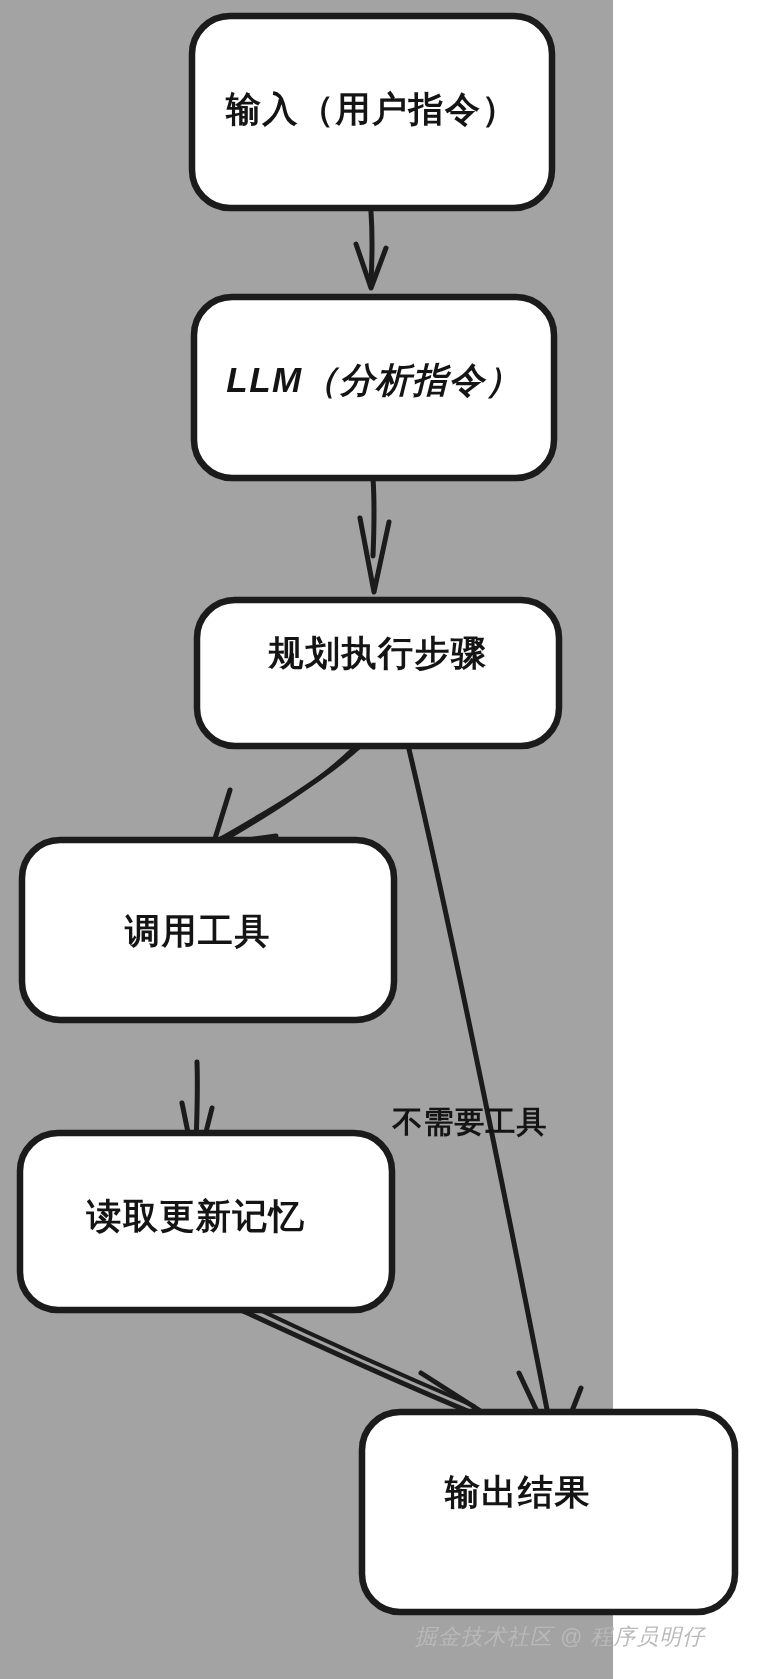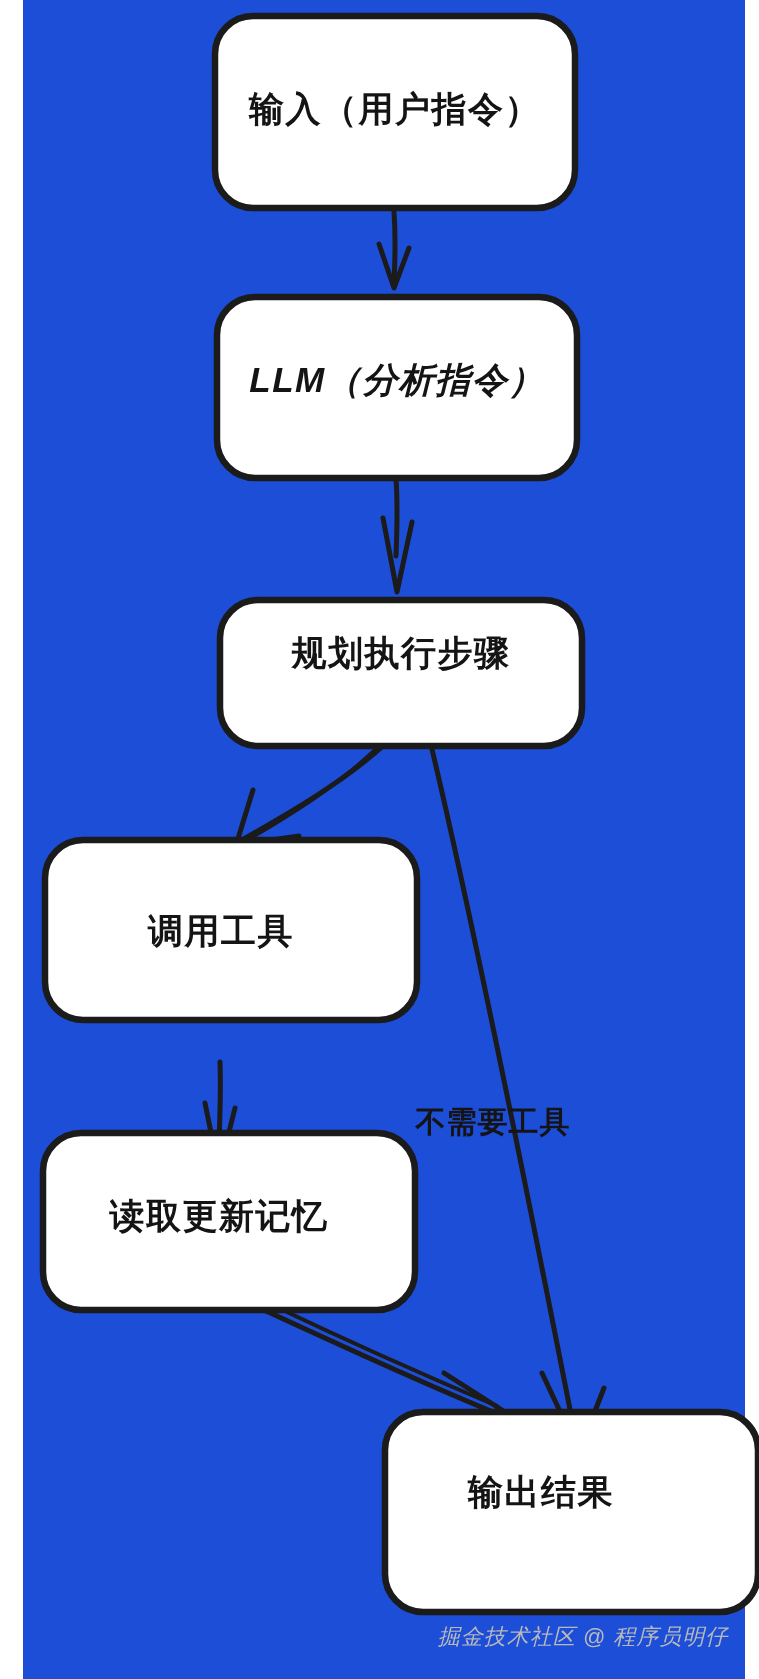--- a/index.html
+++ b/index.html
@@ -8,24 +8,23 @@
     background: #ffffff;
   }
   body {
     width: 759px;
     height: 1679px;
     overflow: hidden;
     font-family: "Liberation Sans", sans-serif;
   }
   #diagram-root {
     position: relative;
-    width: 722px;
+    width: 613px;
     height: 1679px;
-    background: #1d4ed8;
-    margin-left: 23px;
+    background: #a3a3a3;
   }
   svg.flow-svg {
     position: absolute;
     top: 0;
     left: 0;
     width: 759px;
     height: 1679px;
     display: block;
   }
   .node-shape {

